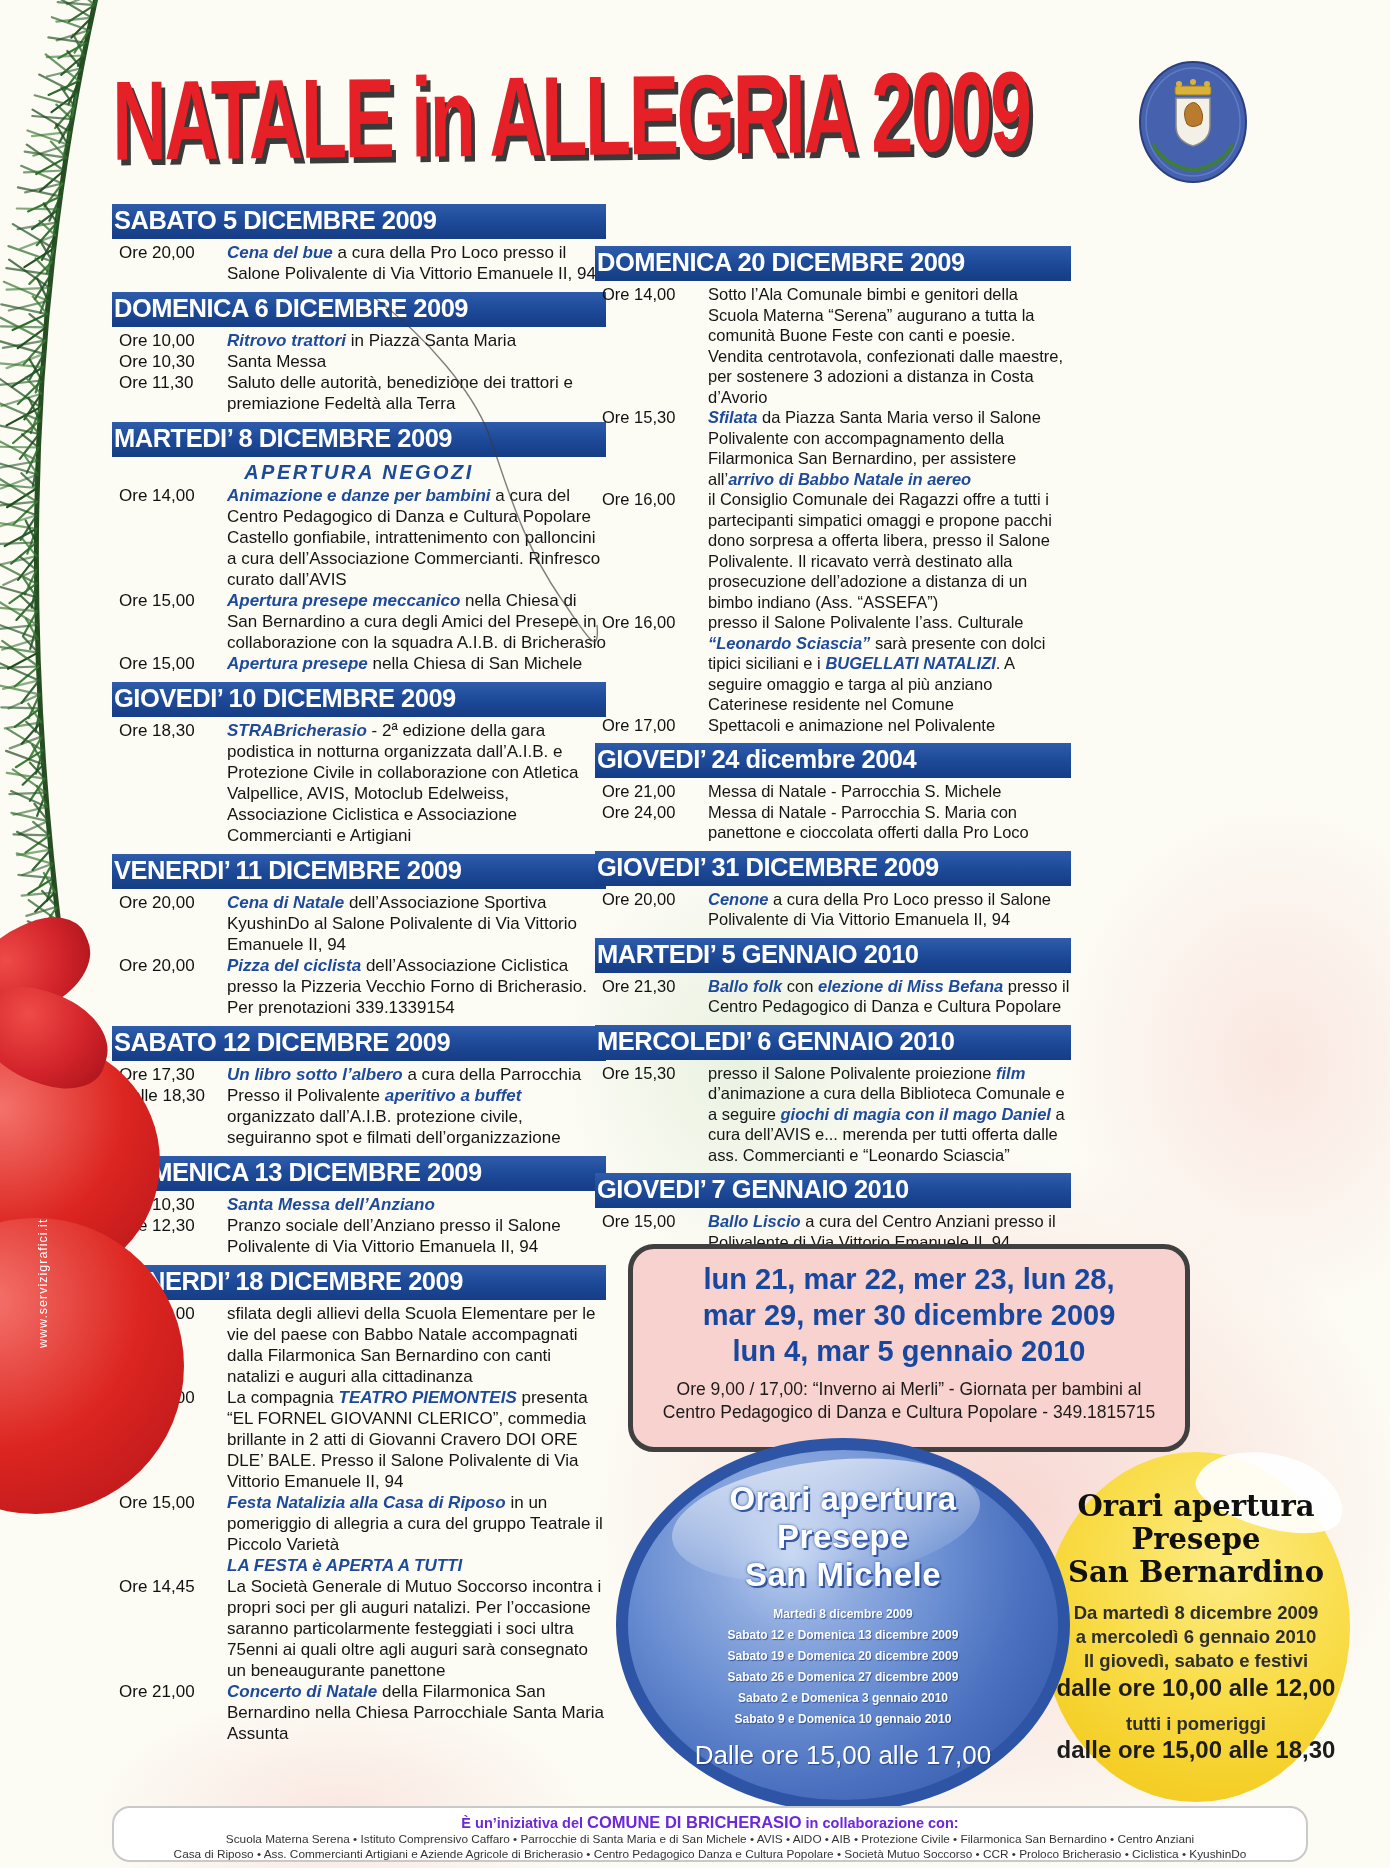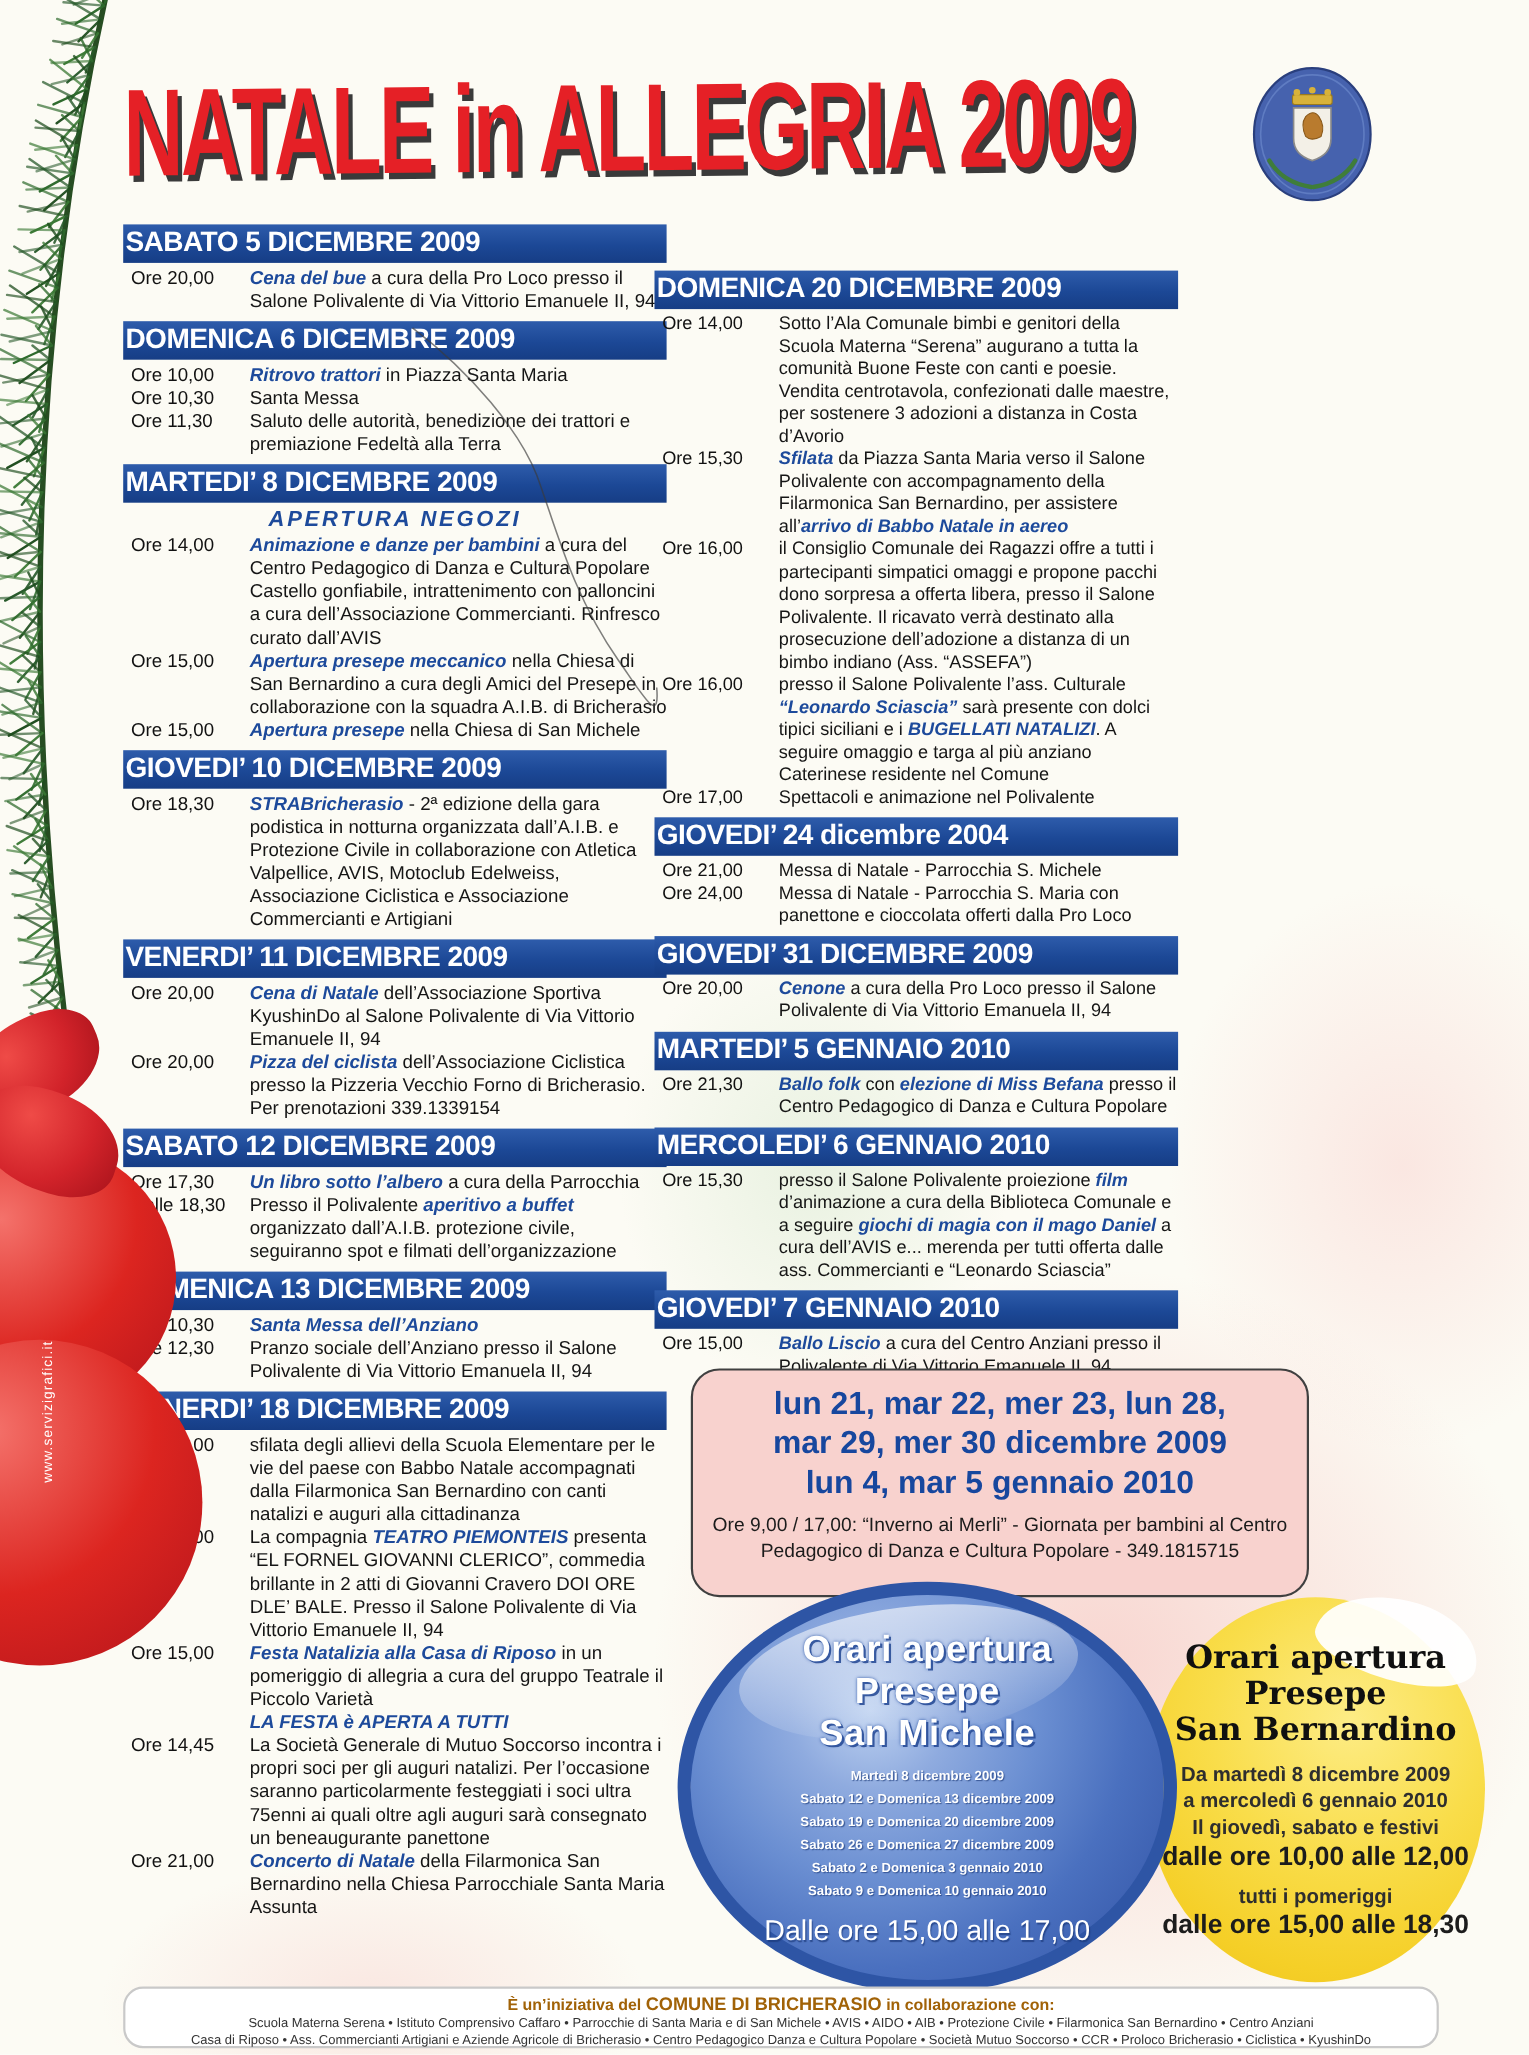--- a/index.html
+++ b/index.html
@@ -46,21 +46,21 @@
   .row { display:flex; }
   .time { flex:0 0 108px; font-size:17px; line-height:21px; color:#111; padding-left:7px; }
   .desc { flex:1; font-size:17px; line-height:21px; color:#151515; }
   #col-right .time, #col-right .desc { font-size:16.5px; line-height:20.5px; }
   #col-right .time { flex-basis:106px; }
   .em { color:#1d4a9b; font-weight:bold; font-style:italic; }
 
   
   .pinkbox {
     position:absolute; left:628px; top:1244px; width:562px; height:208px;
-    background:#f8d2ce; border:2px solid #404040; border-radius:26px; box-sizing:border-box;
+    background:#f8d2ce; border:5px solid #404040; border-radius:26px; box-sizing:border-box;
   }
   .pink-dates { margin-top:12px; text-align:center; color:#17479e; font-weight:bold;
     font-size:29px; line-height:36px; }
   .pink-note { margin-top:9px; padding:0 16px; text-align:center; color:#1b1b1b;
     font-size:17.5px; line-height:23px; }
 
   
   .ball { position:absolute; border-radius:50%; box-sizing:border-box; }
   .ball-blue {
     left:616px; top:1438px; width:454px; height:374px;
@@ -93,21 +93,21 @@
     font-size:18.5px; line-height:24px; }
   .y-hours { text-align:center; color:#1c1c1c; font-weight:bold; font-size:24px; line-height:30px; }
   .y-sub { margin-top:10px; text-align:center; color:#2e2e2e; font-weight:bold; font-size:18.5px; }
 
   
   .footer {
     position:absolute; left:112px; top:1806px; width:1196px; height:56px;
     background:#fff; border:2px solid #c9c9c9; border-radius:18px; box-sizing:border-box;
     text-align:center; padding-top:5px; z-index:5;
   }
-  .f-intro { font-size:14.5px; font-weight:bold; color:#a16207; }
+  .f-intro { font-size:14.5px; font-weight:bold; color:#6d28d9; }
   .f-org { font-size:16.5px; }
   .f-line { font-size:11.8px; color:#333; line-height:14.5px; }
 
   
   #pine { position:absolute; left:0; top:0; z-index:2; }
   .bow { position:absolute; background:radial-gradient(circle at 35% 30%, #ef4b47, #d2232a 55%, #a6121a); z-index:2; }
   .bow1 { left:-34px; top:926px; width:128px; height:84px; border-radius:60% 40% 55% 45%; transform:rotate(-24deg); }
   .bow2 { left:-26px; top:992px; width:136px; height:90px; border-radius:45% 55% 40% 60%; transform:rotate(18deg); }
   .bauble { position:absolute; border-radius:50%; z-index:1;
     background:radial-gradient(circle at 35% 28%, #f4726b, #dc2520 52%, #b3141b 100%); }

